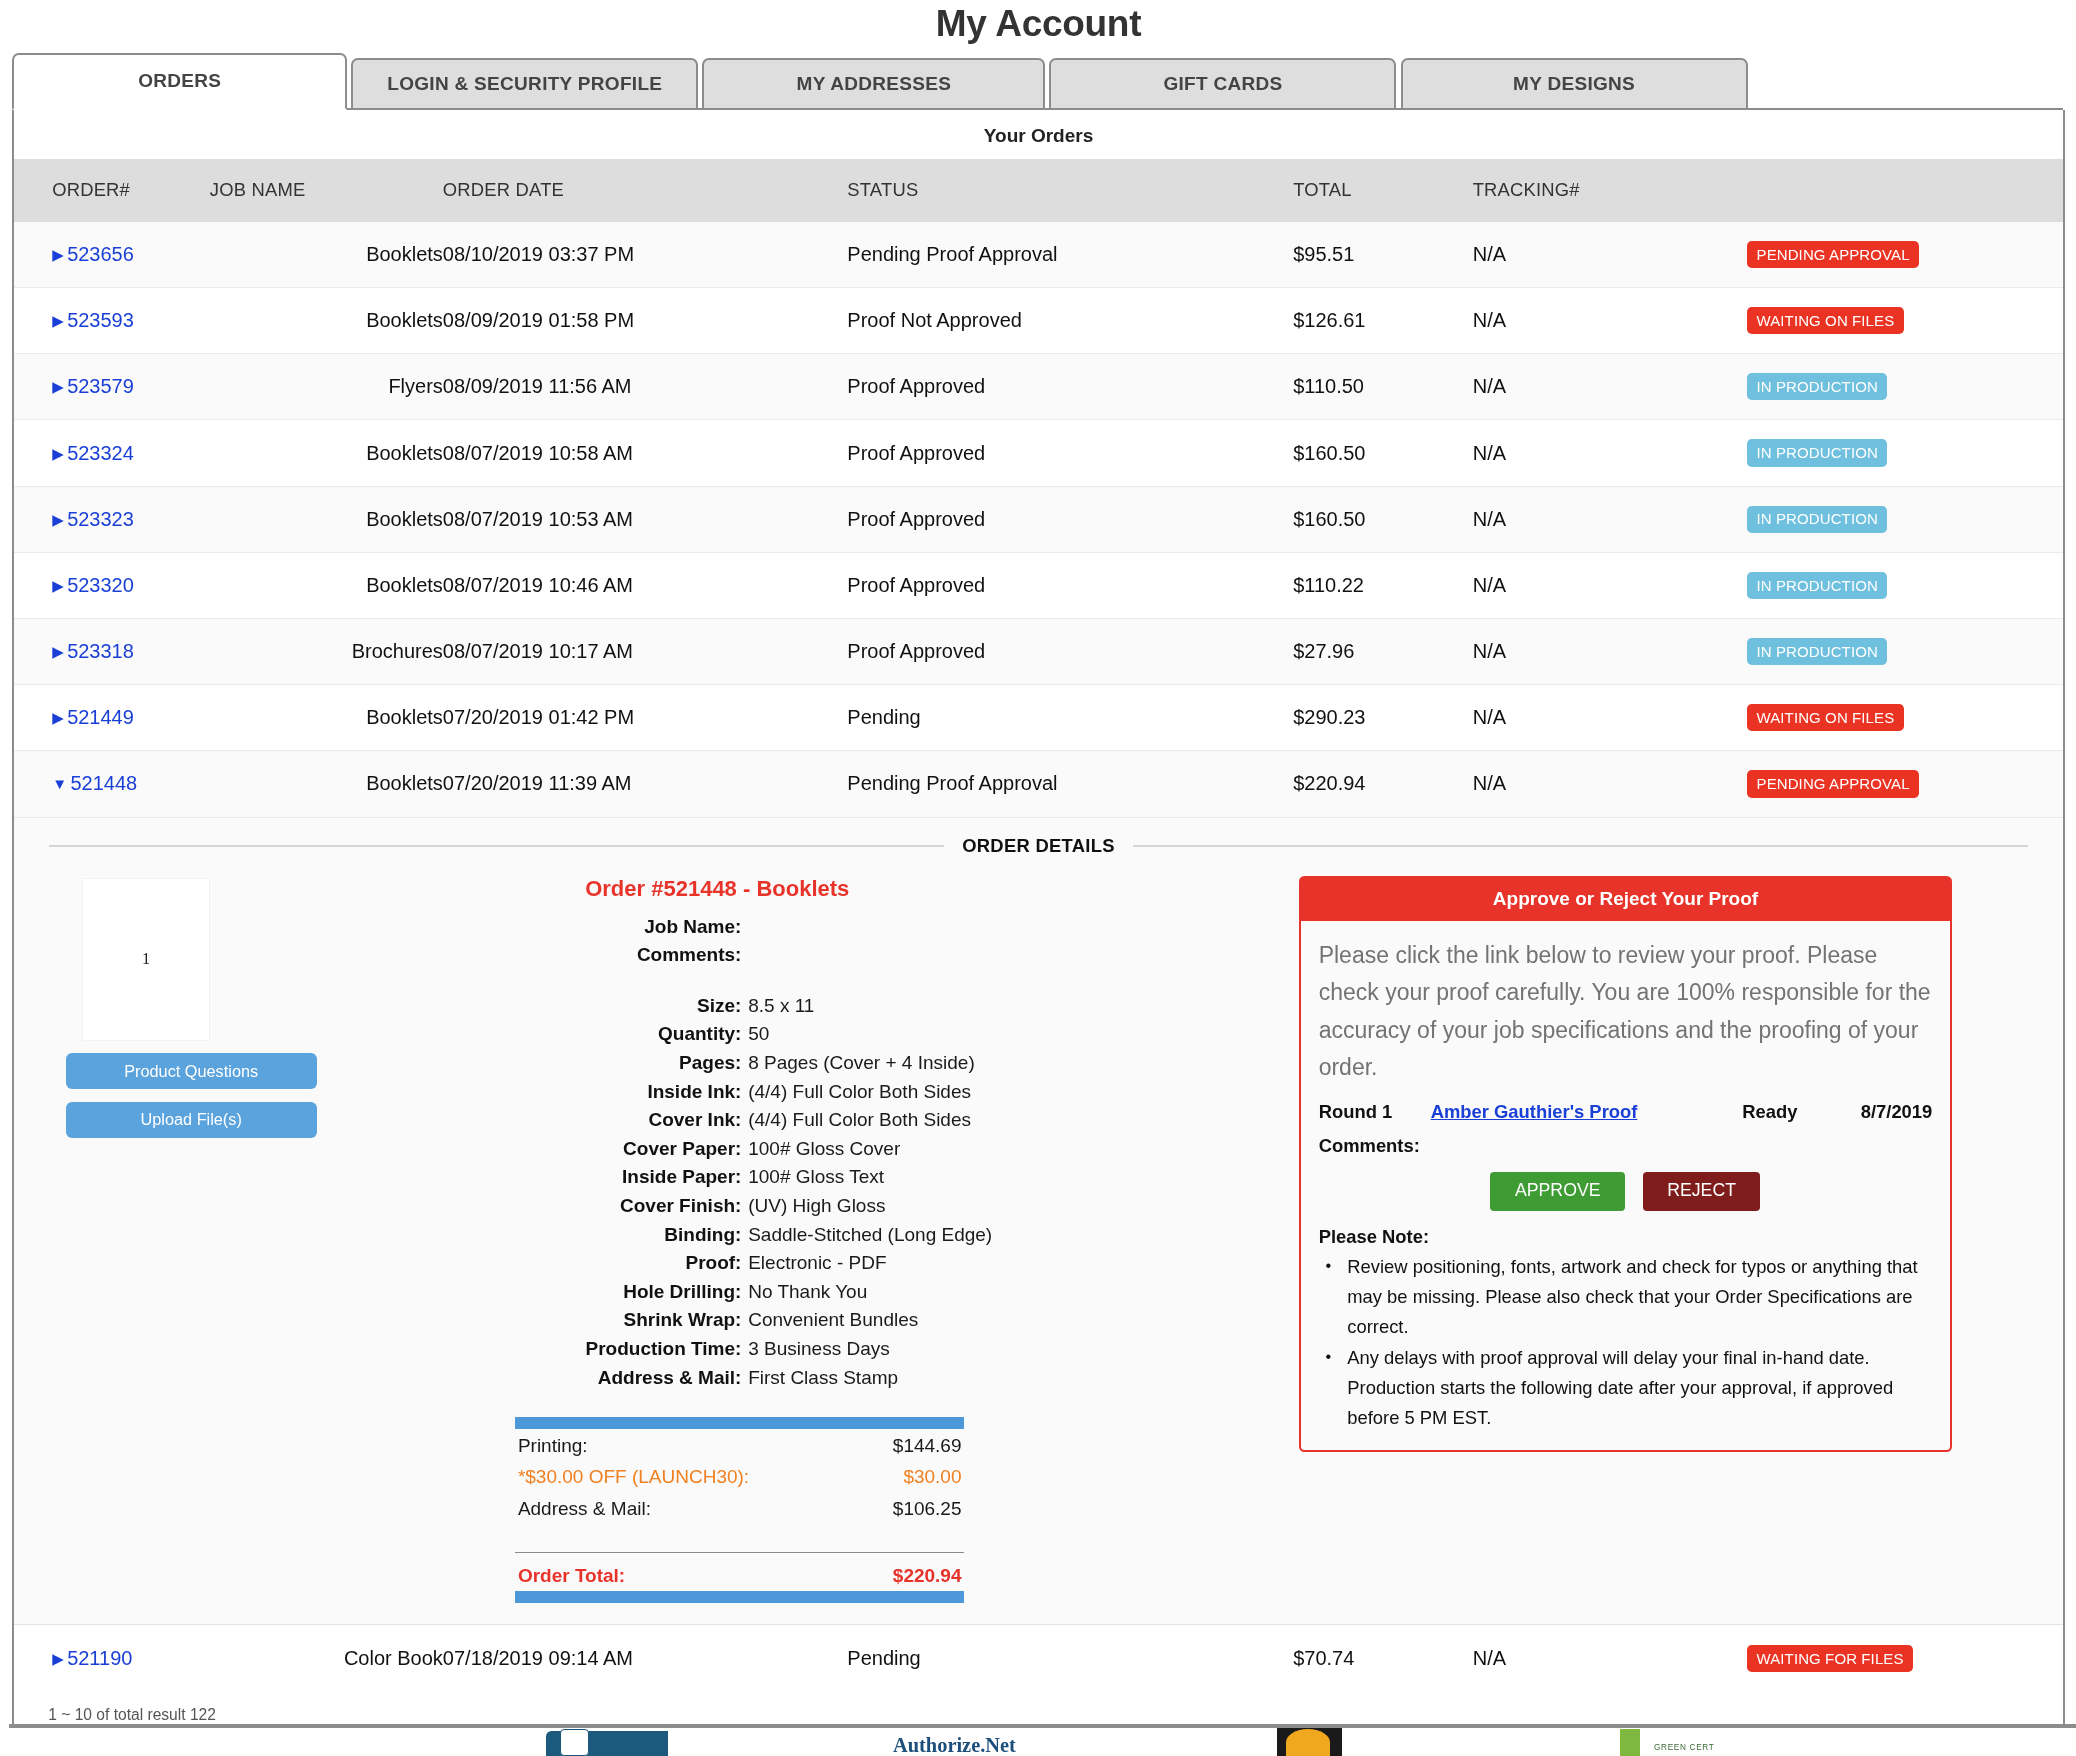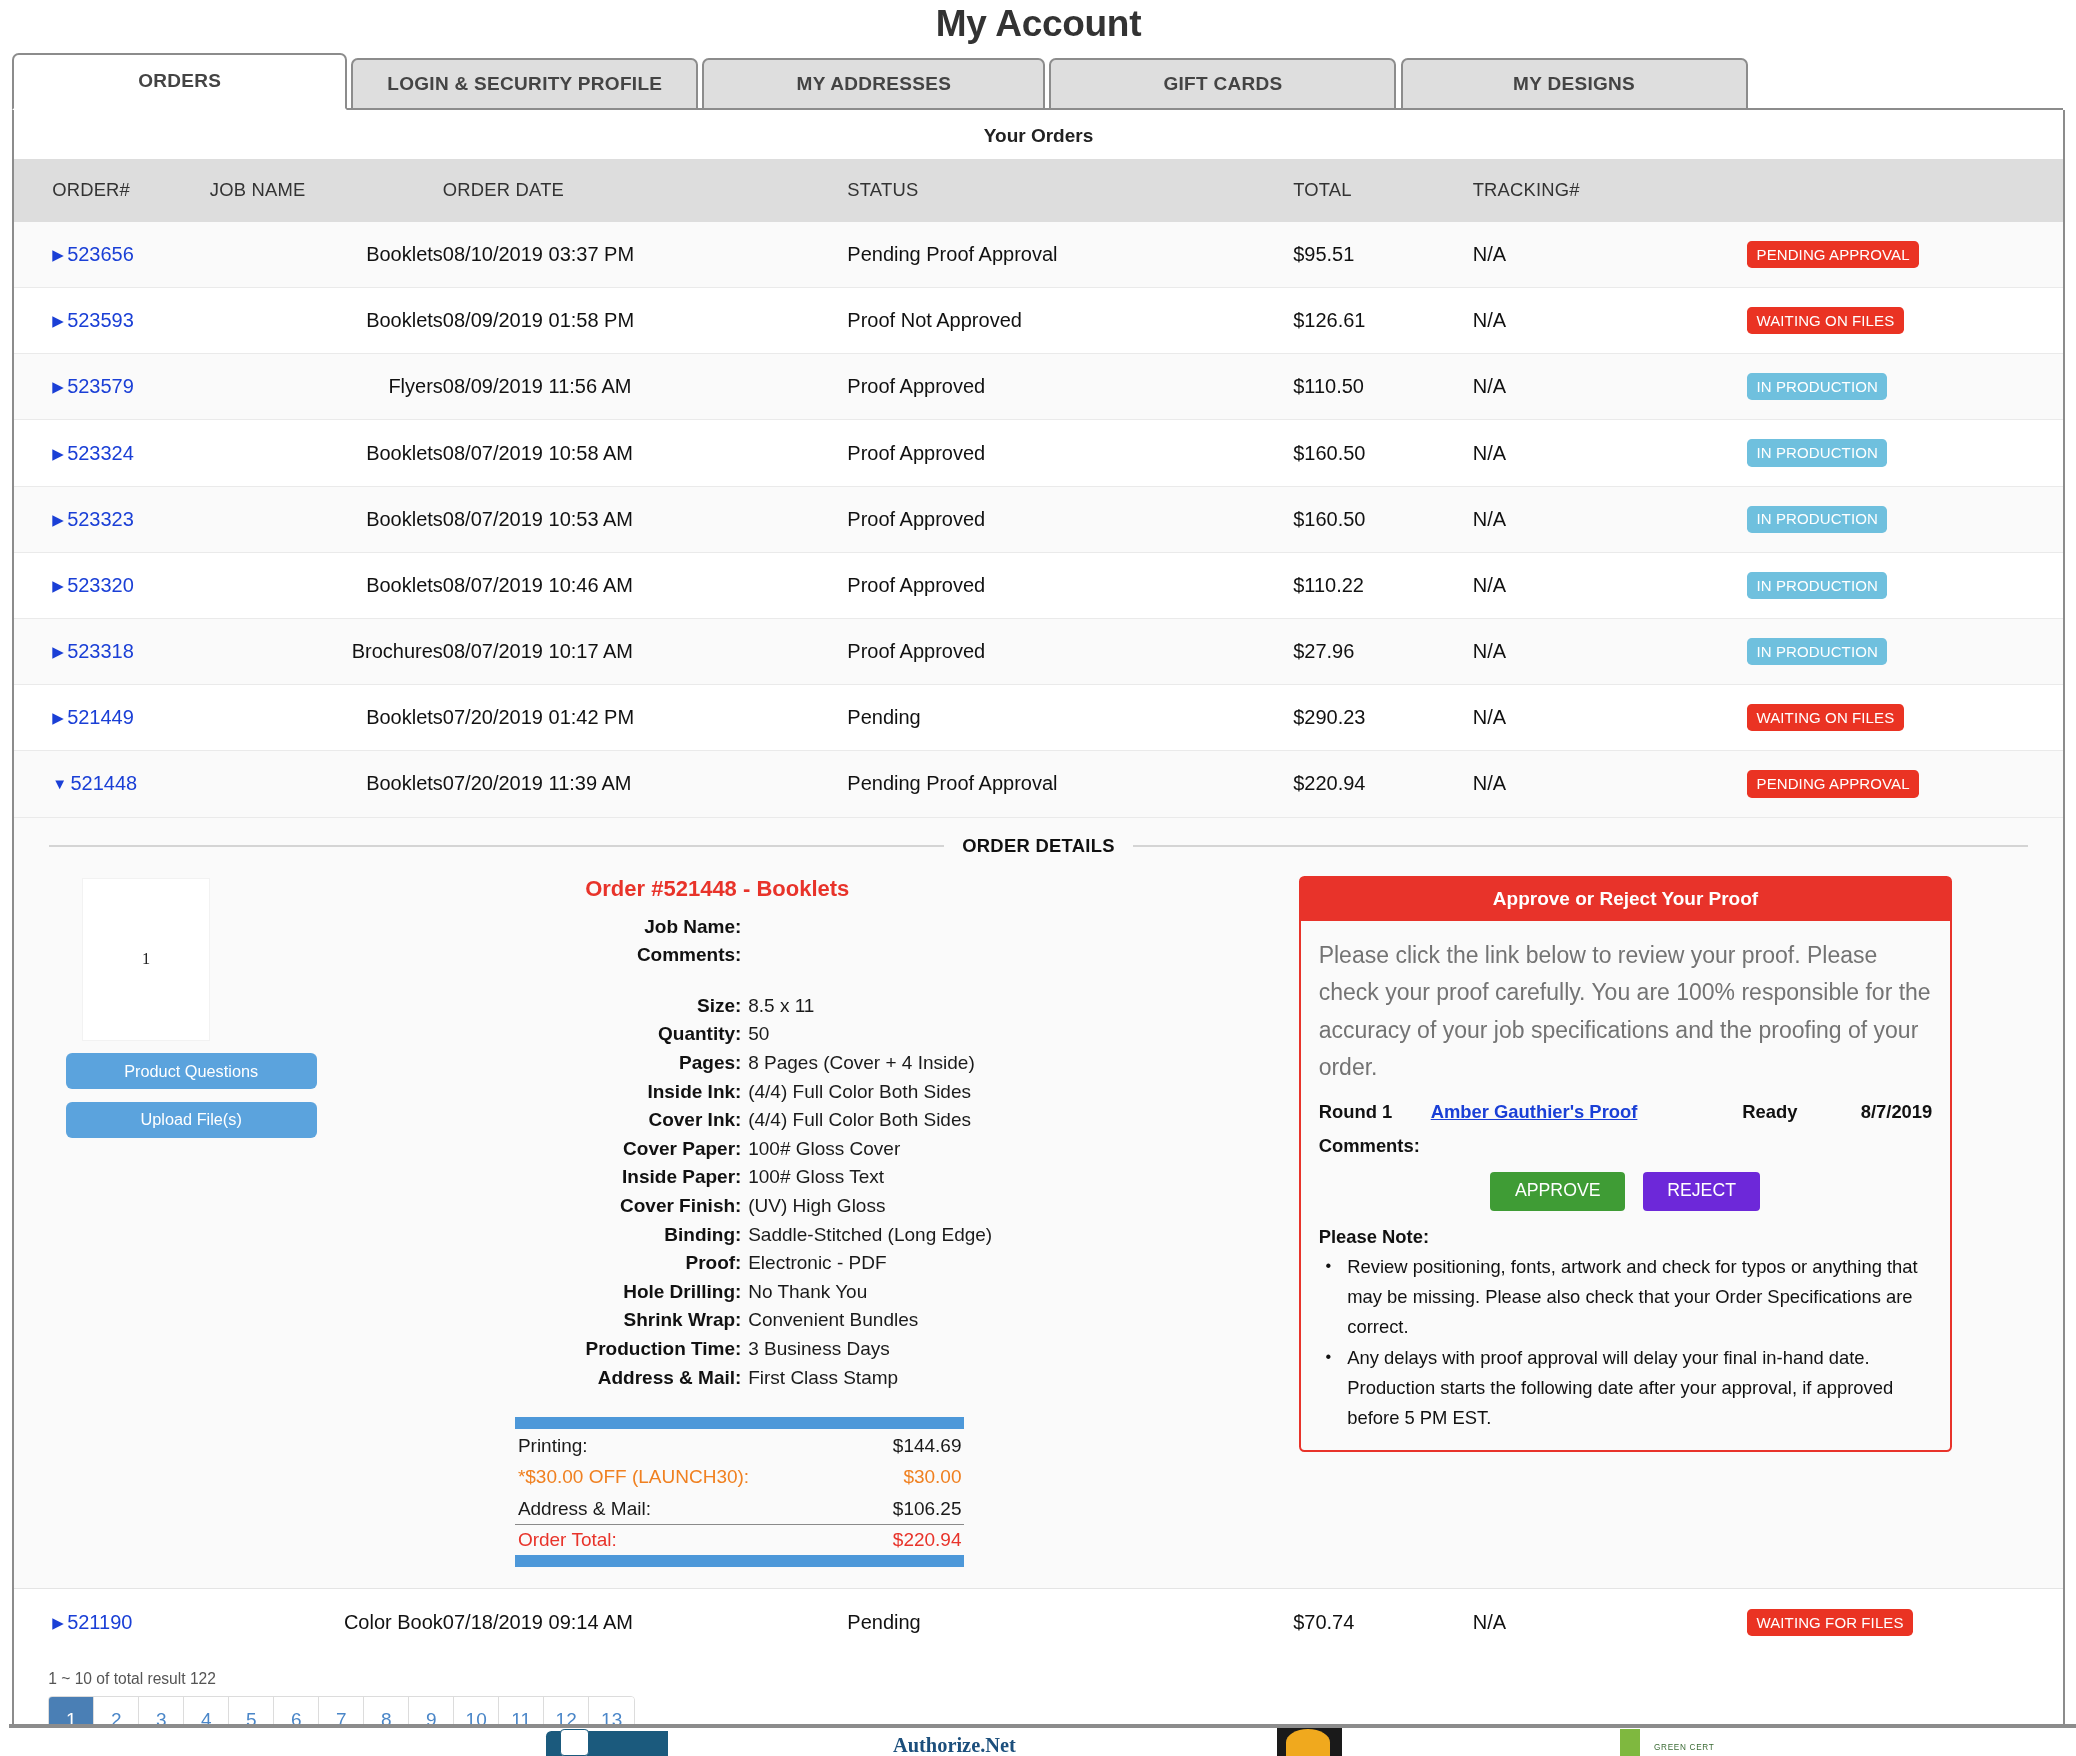--- a/index.html
+++ b/index.html
@@ -224,21 +224,21 @@
   .price-box { width: 449px; margin-left: 148px; margin-top: 26px; }
   .price-bar { height: 12.2px; background: #4d98d9; }
   .price-row {
     display: flex;
     justify-content: space-between;
     font-size: 19px;
     padding: 5.4px 2.7px 4.1px 2.7px;
     color: #1a1a1a;
   }
   .price-row.orange { color: #f08020; }
-  .price-row.total { color: #e8332a; font-weight: normal; border-top: 1.4px solid #8a8a8a; padding-top: 4px; }
+  .price-row.total { color: #e8332a; font-weight: bold; border-top: 1.4px solid #8a8a8a; padding-top: 12px; margin-top: 28px; }
   .price-row .amt { text-align: right; }
 
   
   .det-right { flex: 1; padding-left: 6.8px; padding-right: 11px; padding-top: 4.1px; }
   .proof-card {
     border: 2px solid #e8332a;
     border-radius: 5.4px;
     background: #fafafa;
     width: 653px;
     margin-left: 27px;
@@ -276,21 +276,21 @@
   .proof-round .ready { width: 88px; flex: 0 0 88px; }
   .proof-round .dt { width: 102px; flex: 0 0 102px; text-align: right; }
   .proof-comments { font-size: 18.4px; font-weight: bold; color: #111; margin-bottom: 15px; }
   .proof-btns { display: flex; justify-content: center; gap: 17.7px; margin-bottom: 15px; }
   .btn-approve, .btn-reject {
     border: none; color: #fff; font-size: 17.7px;
     font-family: "Liberation Sans", sans-serif;
     padding: 8.2px 24.5px 9.5px 24.5px; border-radius: 4.1px; cursor: pointer;
   }
   .btn-approve { background: #3f9c35; }
-  .btn-reject  { background: #6d28d9; }
+  .btn-reject  { background: #7f1d1d; }
   .note-title { font-size: 18.4px; font-weight: bold; color:#111; margin-bottom: 4.1px; }
   .note-item {
     font-size: 18.4px;
     line-height: 1.62;
     color: #111;
     position: relative;
     padding-left: 28.6px;
     margin-bottom: 1.4px;
   }
   .note-item .bul {

